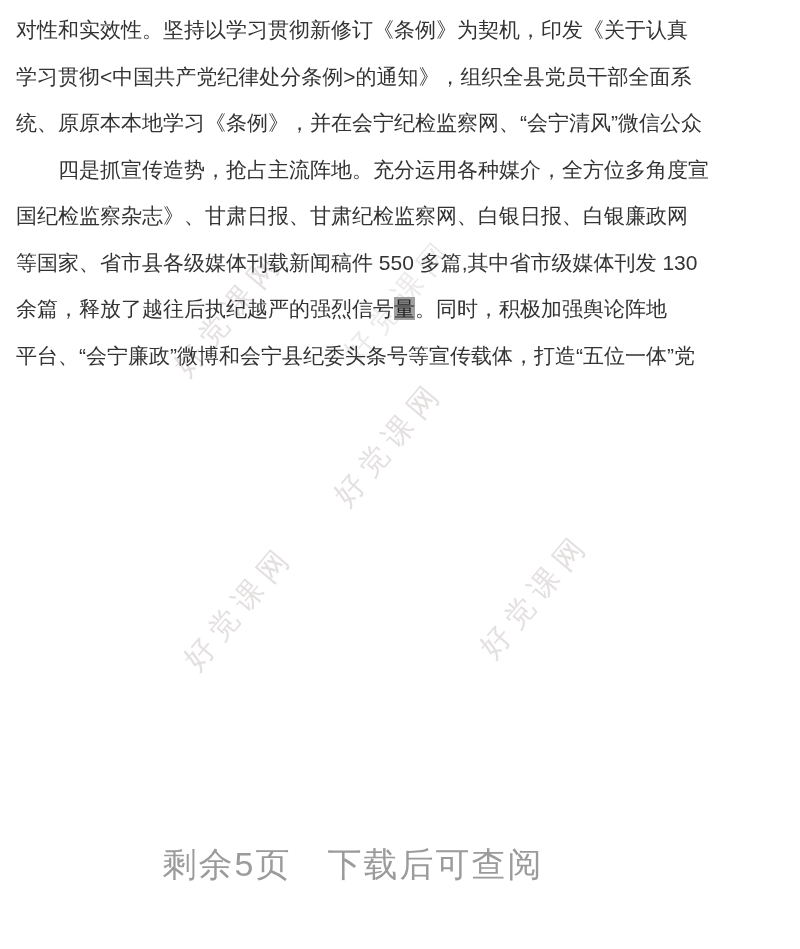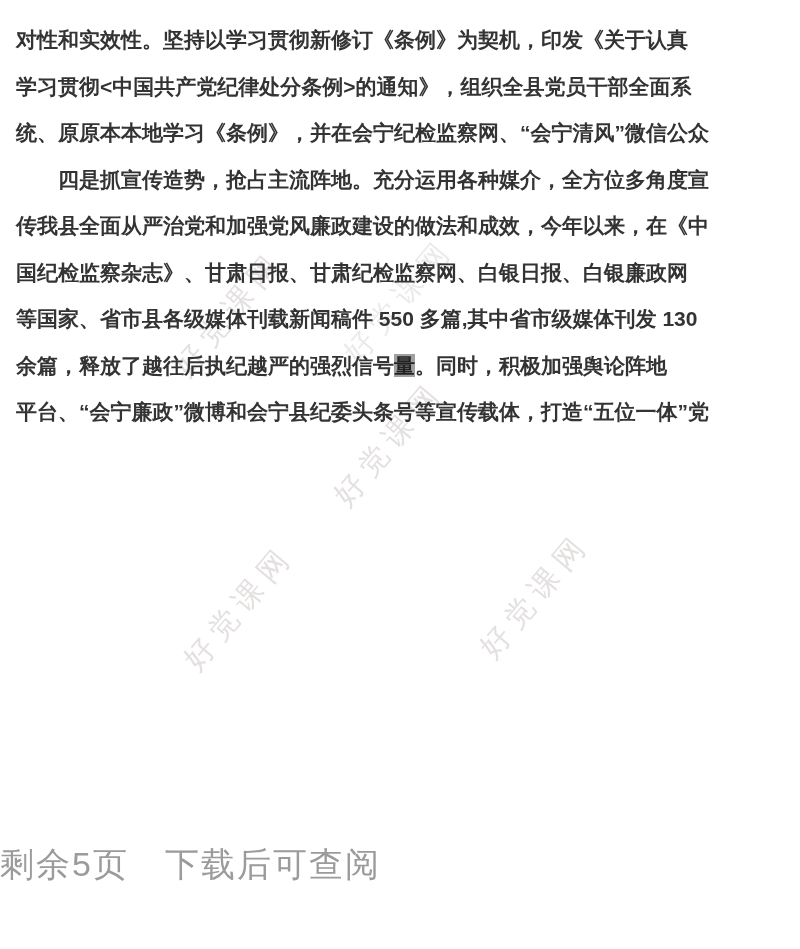--- a/index.html
+++ b/index.html
@@ -35,45 +35,44 @@
   .w1 { left: 153px; top: 293px; }
   .w2 { left: 323px; top: 280px; opacity: 0.38; }
   .w3 { left: 313px; top: 423px; }
   .w4 { left: 459px; top: 575px; }
   .w5 { left: 163px; top: 587px; }
 
   
   .doc {
     position: absolute;
     left: 16px;
-    top: 17px;
+    top: 7px;
     width: 660px;
     z-index: 1;
-    font-weight: bold;
   }
   .doc-line {
     height: 46.5px;
     line-height: 46.5px;
     font-size: 21px;
     color: #333333;
     white-space: nowrap;
   }
   .doc-line.indent { padding-left: 42px; }
   .hl {
     background: #a0a0a0;
     color: #222222;
   }
 
   
   .footer {
     position: absolute;
     left: 0;
     top: 842px;
     width: 706px;
-    text-align: left;
+    text-align: center;
     font-size: 34px;
     letter-spacing: 2px;
     color: #9b9b9b;
     z-index: 1;
   }
   .footer .gap { display: inline-block; width: 36px; }
 </style>
 </head>
 <body>
 
@@ -83,21 +82,20 @@
   <span class="watermark w2">好党课网</span>
   <span class="watermark w3">好党课网</span>
   <span class="watermark w4">好党课网</span>
   <span class="watermark w5">好党课网</span>
 
   <div class="doc">
       <div class="doc-line"><span>对性和实效性。坚持以学习贯彻新修订《条例》为契机，印发《关于认真</span></div>
       <div class="doc-line"><span>学习贯彻&lt;中国共产党纪律处分条例&gt;的通知》，组织全县党员干部全面系</span></div>
       <div class="doc-line"><span>统、原原本本地学习《条例》，并在会宁纪检监察网、“会宁清风”微信公众</span></div>
       <div class="doc-line indent"><span>四是抓宣传造势，抢占主流阵地。充分运用各种媒介，全方位多角度宣</span></div>
-      <div class="doc-line"><span>传我县全面从严治党和加强党风廉政建设的做法和成效，今年以来，在《中</span></div>
       <div class="doc-line"><span>国纪检监察杂志》、甘肃日报、甘肃纪检监察网、白银日报、白银廉政网</span></div>
       <div class="doc-line"><span>等国家、省市县各级媒体刊载新闻稿件 550 多篇,其中省市级媒体刊发 130</span></div>
       <div class="doc-line"><span>余篇，释放了越往后执纪越严的强烈信号</span><span class="hl">量</span><span>。同时，积极加强舆论阵地</span></div>
       <div class="doc-line"><span>平台、“会宁廉政”微博和会宁县纪委头条号等宣传载体，打造“五位一体”党</span></div>
     </div>
 
   <div class="footer">
     <span>剩余5页</span><span class="gap"></span><span>下载后可查阅</span>
   </div>
 

